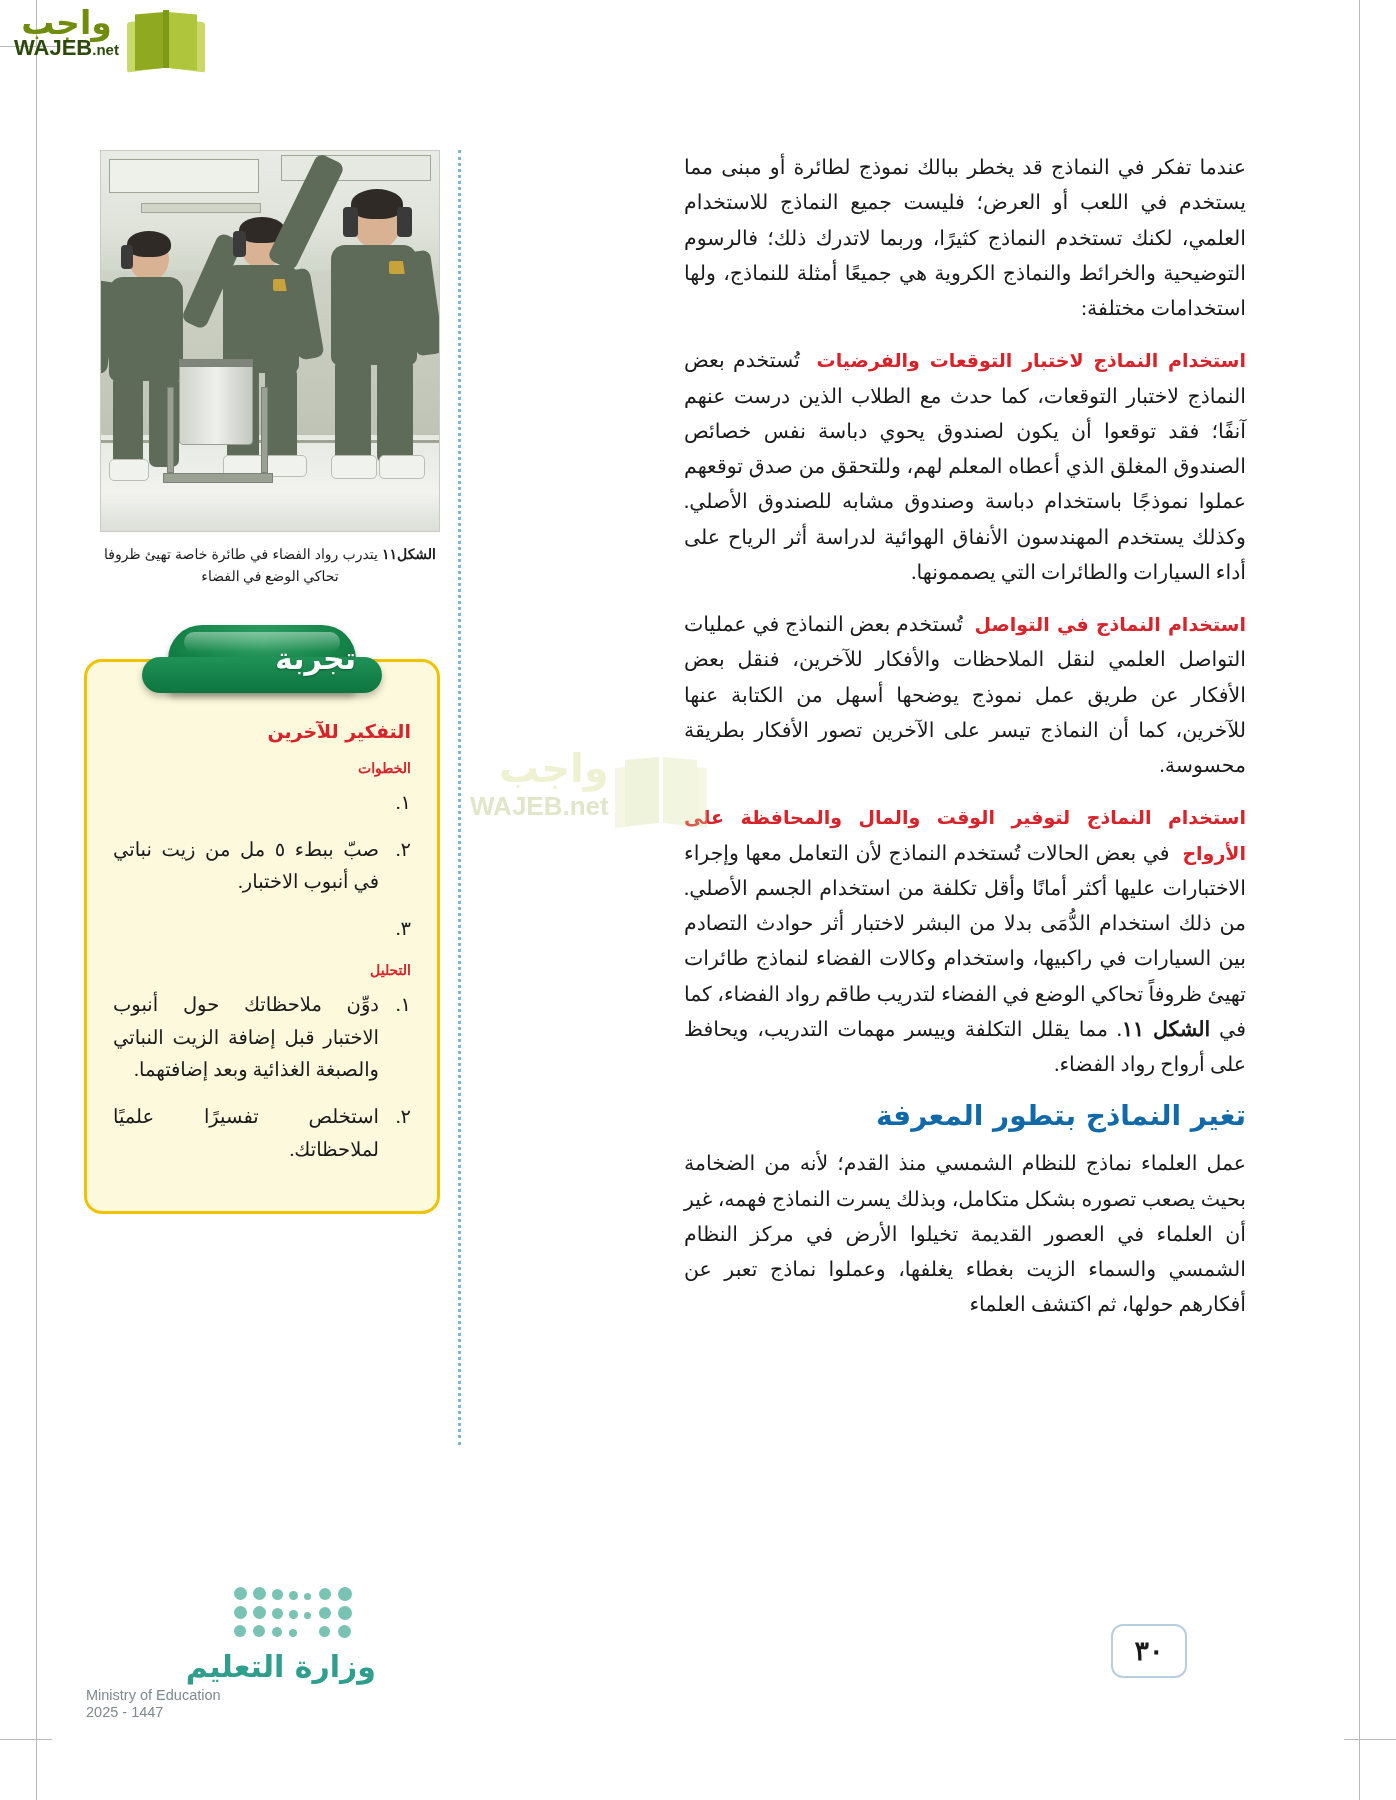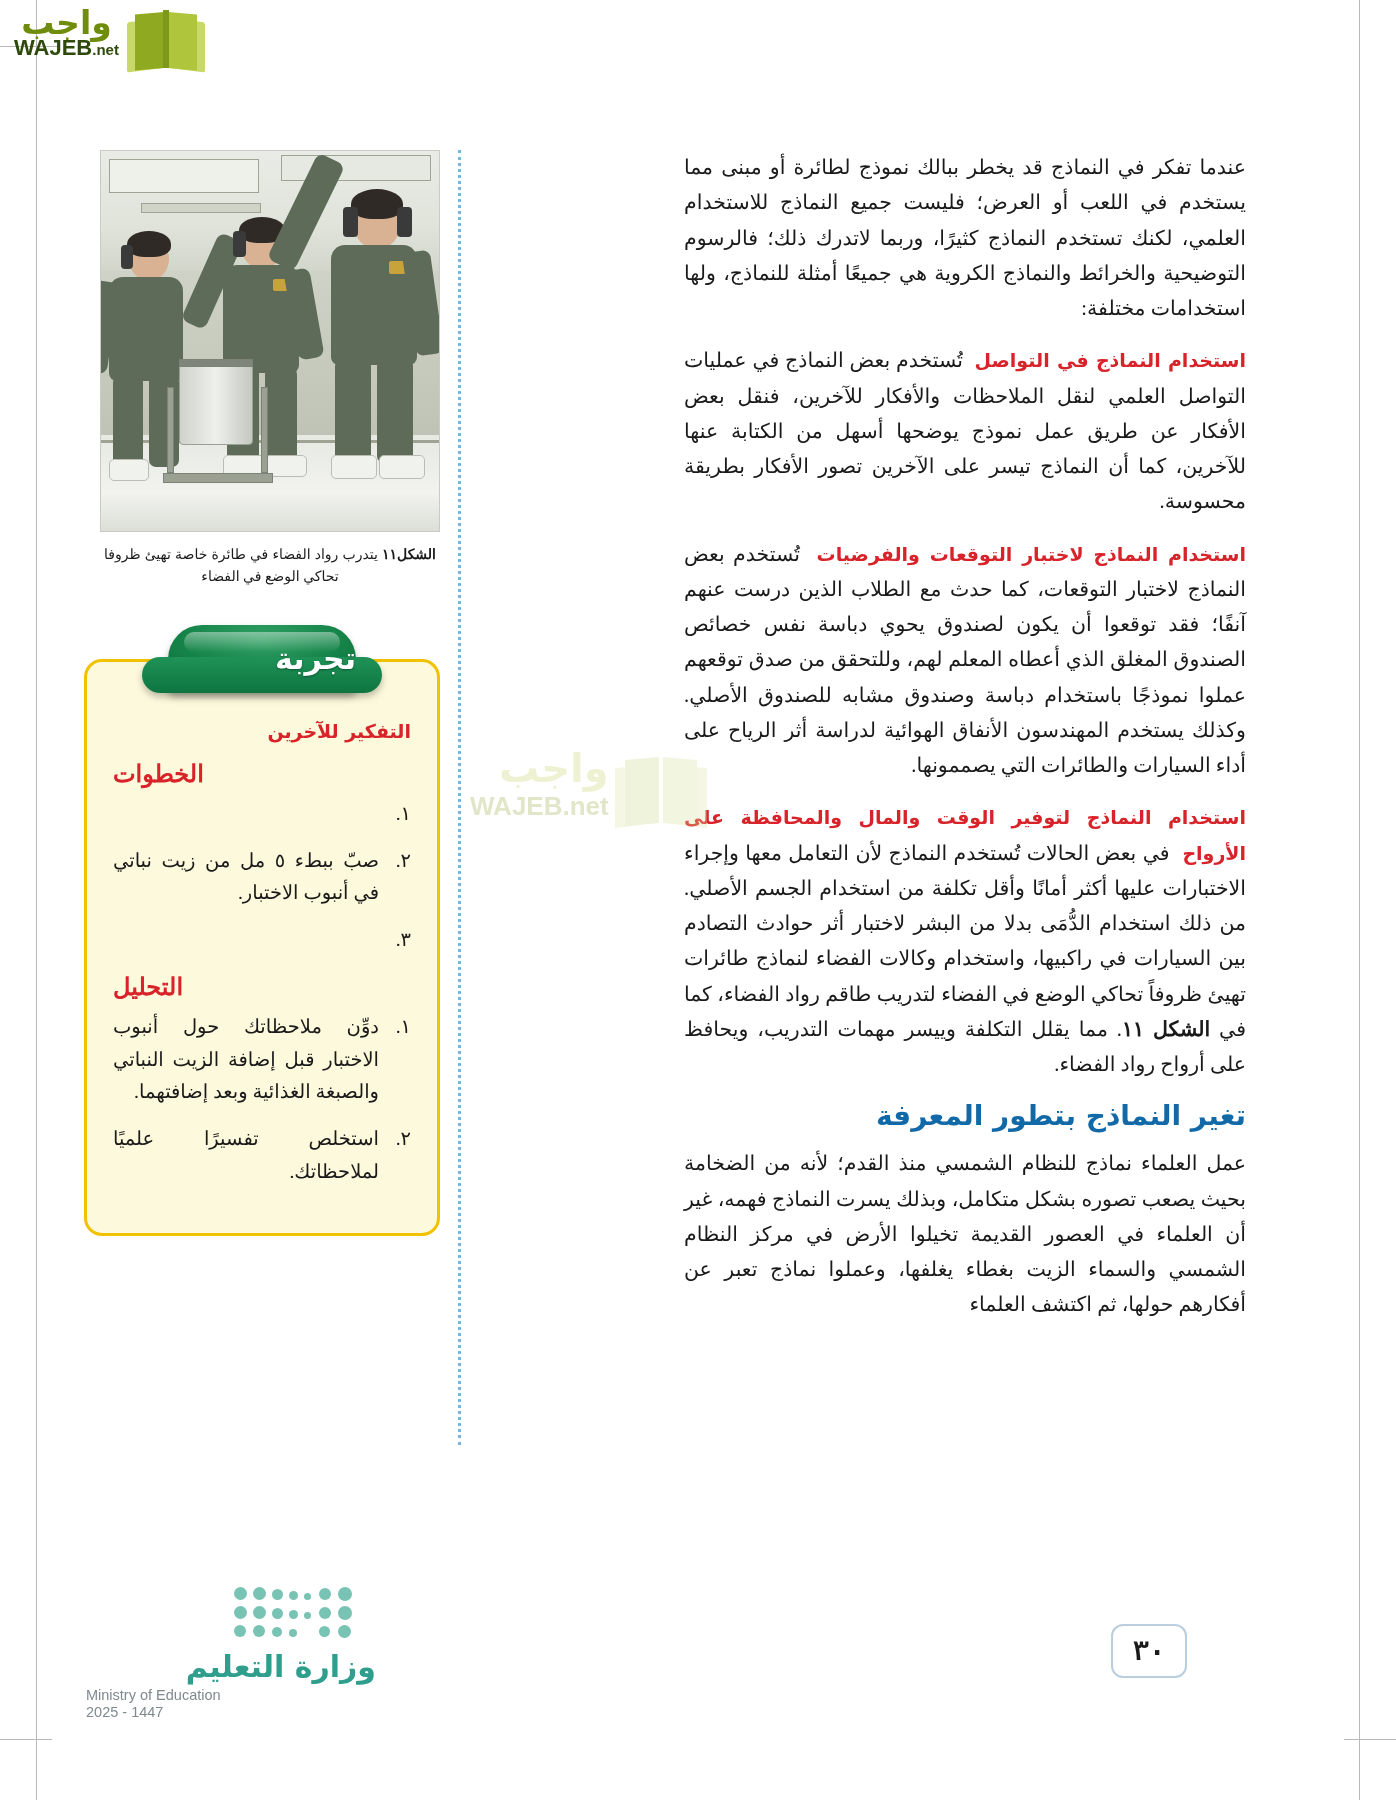--- a/index.html
+++ b/index.html
@@ -352,25 +352,25 @@
 
   .exp-title {
     font-family: "DejaVu Sans", sans-serif;
     font-size: 19px;
     font-weight: bold;
     color: #d8232a;
     text-align: right;
     margin-bottom: 18px;
   }
   .exp-sub {
-    font-family: Liberation Sans, sans-serif;
-    font-size: 24px;
+    font-family: Liberation Serif, serif;
+    font-size: 14px;
     font-weight: bold;
     color: #d8232a;
-    text-align: left;
+    text-align: right;
     margin: 16px 0 10px 0;
   }
   .exp-list {
     list-style: none;
   }
   .exp-list li {
     display: flex;
     flex-direction: row;
     gap: 10px;
     font-size: 19.5px;
@@ -483,21 +483,21 @@
     width: 76px;
     height: 54px;
     border: 2px solid #b9cfe0;
     border-radius: 12px;
     display: flex;
     align-items: center;
     justify-content: center;
     background: #ffffff;
   }
   .page-num span {
-    font-family: Liberation Mono, monospace;
+    font-family: Liberation Serif, serif;
     font-size: 27px;
     font-weight: bold;
     color: #1a1a1a;
   }
 </style>
 </head>
 <body>
 
 <div class="page-frame">
   <div class="edge-line-left"></div>
@@ -537,27 +537,27 @@
 <div class="content">
 
   <div class="col-divider"></div>
 
   <div class="col-main">
 
 
     <p class="body">عندما تفكر في النماذج قد يخطر ببالك نموذج لطائرة أو مبنى مما يستخدم في اللعب أو العرض؛ فليست جميع النماذج للاستخدام العلمي، لكنك تستخدم النماذج كثيرًا، وربما لاتدرك ذلك؛ فالرسوم التوضيحية والخرائط والنماذج الكروية هي جميعًا أمثلة للنماذج، ولها استخدامات مختلفة:</p>
 
     <p class="body">
+      <span class="lead">استخدام النماذج لاختبار التوقعات والفرضيات</span>
+      &nbsp;<span>تُستخدم بعض النماذج لاختبار التوقعات، كما حدث مع الطلاب الذين درست عنهم آنفًا؛ فقد توقعوا أن يكون لصندوق يحوي دباسة نفس خصائص الصندوق المغلق الذي أعطاه المعلم لهم، وللتحقق من صدق توقعهم عملوا نموذجًا باستخدام دباسة وصندوق مشابه للصندوق الأصلي. وكذلك يستخدم المهندسون الأنفاق الهوائية لدراسة أثر الرياح على أداء السيارات والطائرات التي يصممونها.</span>
+    </p>
+
+    <p class="body">
       <span class="lead">استخدام النماذج في التواصل</span>
       &nbsp;<span>تُستخدم بعض النماذج في عمليات التواصل العلمي لنقل الملاحظات والأفكار للآخرين، فنقل بعض الأفكار عن طريق عمل نموذج يوضحها أسهل من الكتابة عنها للآخرين، كما أن النماذج تيسر على الآخرين تصور الأفكار بطريقة محسوسة.</span>
-    </p>
-
-    <p class="body">
-      <span class="lead">استخدام النماذج لاختبار التوقعات والفرضيات</span>
-      &nbsp;<span>تُستخدم بعض النماذج لاختبار التوقعات، كما حدث مع الطلاب الذين درست عنهم آنفًا؛ فقد توقعوا أن يكون لصندوق يحوي دباسة نفس خصائص الصندوق المغلق الذي أعطاه المعلم لهم، وللتحقق من صدق توقعهم عملوا نموذجًا باستخدام دباسة وصندوق مشابه للصندوق الأصلي. وكذلك يستخدم المهندسون الأنفاق الهوائية لدراسة أثر الرياح على أداء السيارات والطائرات التي يصممونها.</span>
     </p>
 
     <p class="body">
       <span class="lead">استخدام النماذج لتوفير الوقت والمال والمحافظة على الأرواح</span>
       &nbsp;<span>في بعض الحالات تُستخدم النماذج لأن التعامل معها وإجراء الاختبارات عليها أكثر أمانًا وأقل تكلفة من استخدام الجسم الأصلي. من ذلك استخدام الدُّمَى بدلا من البشر لاختبار أثر حوادث التصادم بين السيارات في راكبيها، واستخدام وكالات الفضاء لنماذج طائرات تهيئ ظروفاً تحاكي الوضع في الفضاء لتدريب طاقم رواد الفضاء، كما في</span>
       <span class="bold-ar">الشكل ١١</span><span>. مما يقلل التكلفة وييسر مهمات التدريب، ويحافظ على أرواح رواد الفضاء.</span>
     </p>
 
     <h1 class="section-title">تغير النماذج بتطور المعرفة</h1>
 

